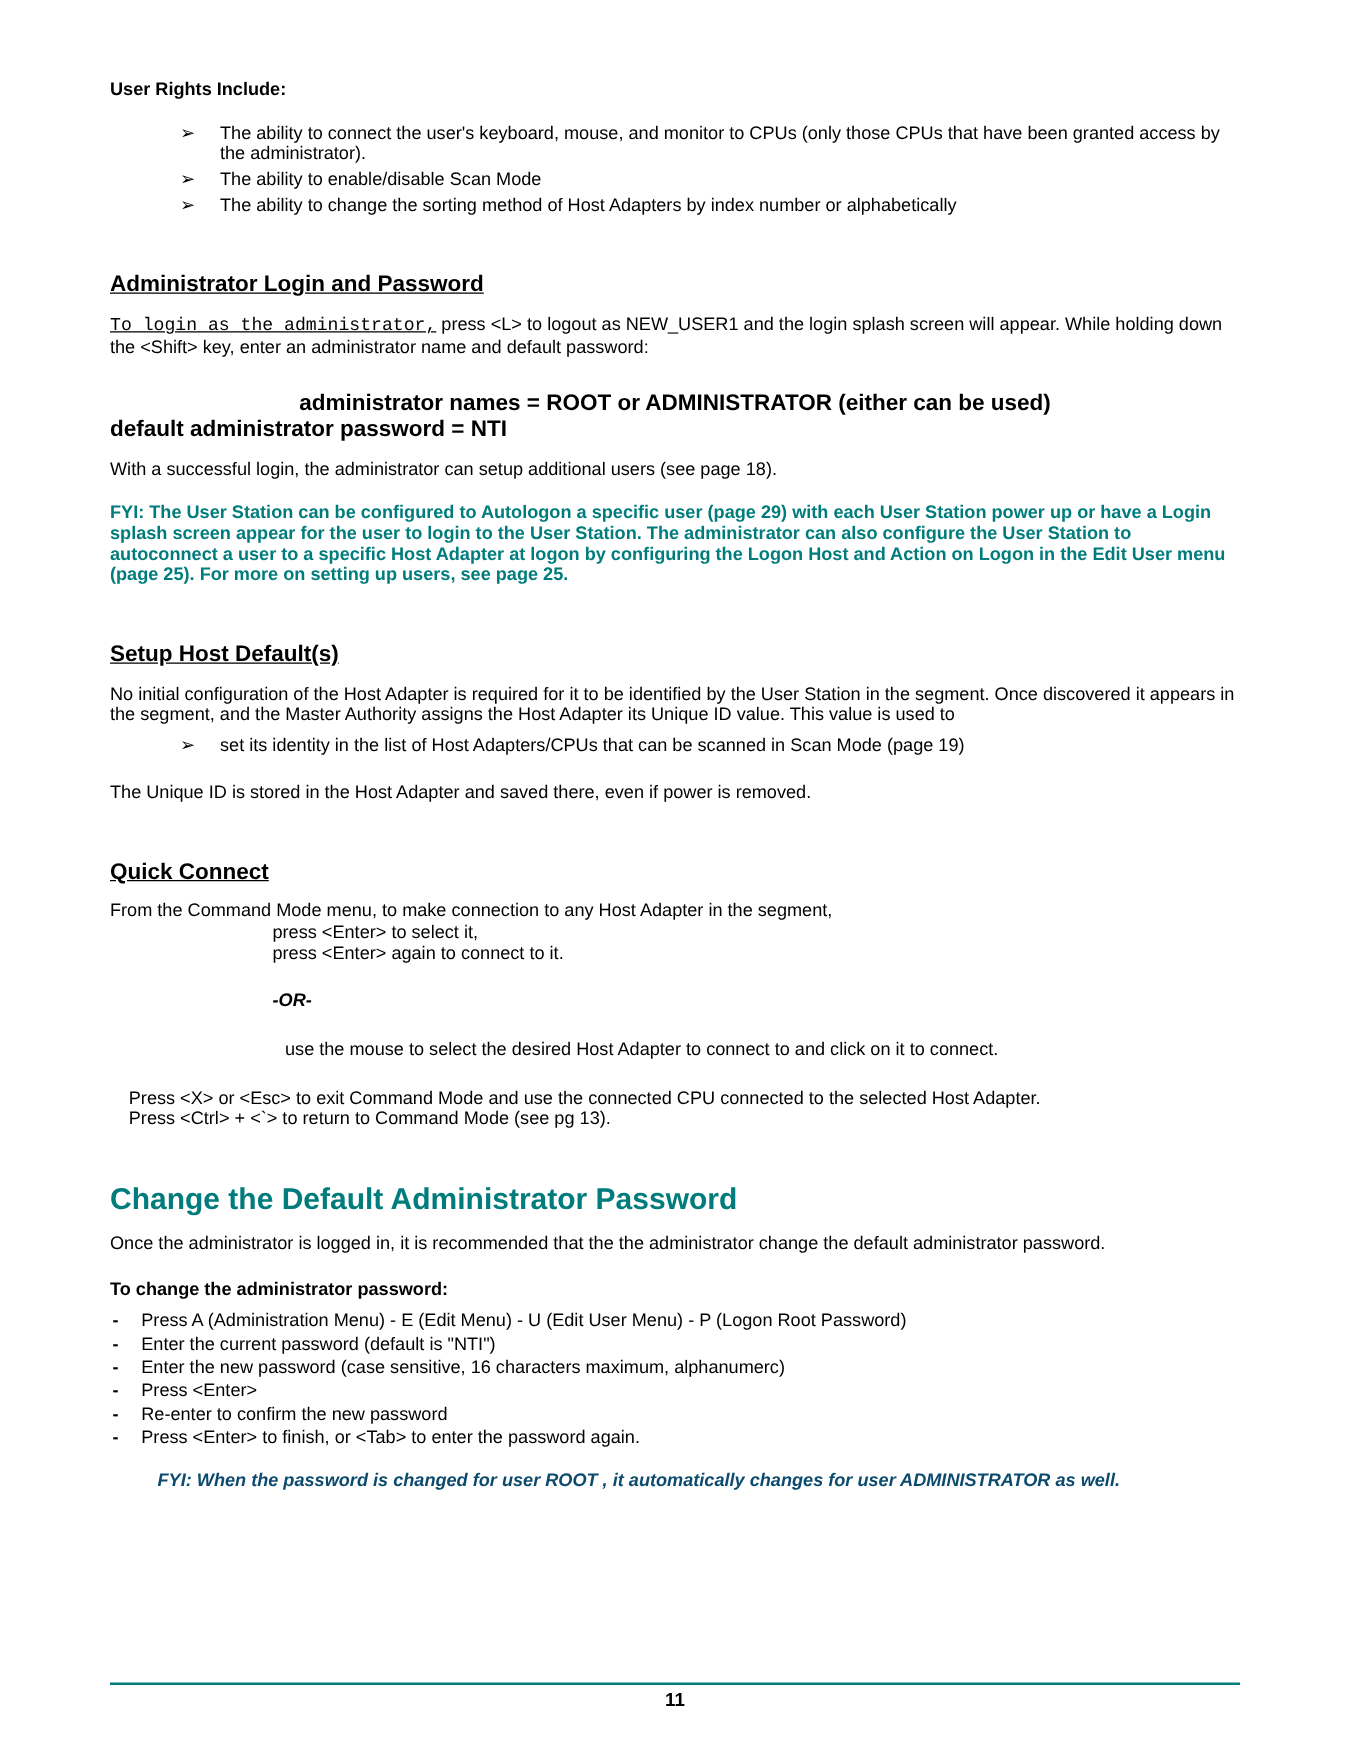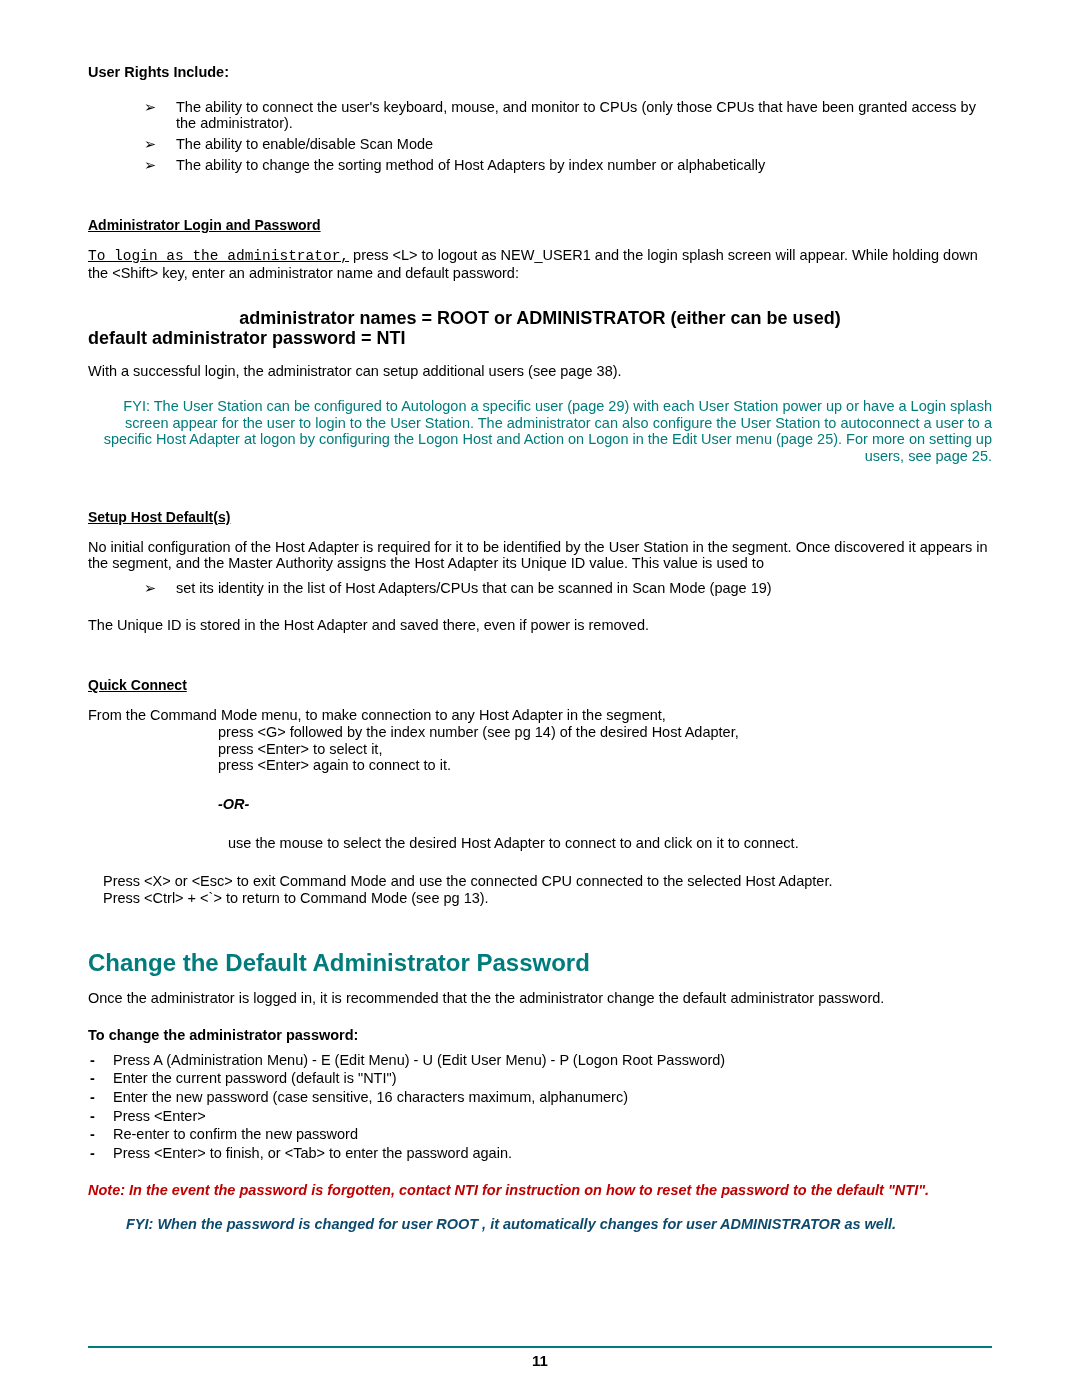--- a/index.html
+++ b/index.html
@@ -48,39 +48,38 @@
     margin-bottom: 2px;
   }
   ul.dash li::before {
     content: "-";
     font-weight: bold;
     position: absolute;
     left: 2px;
     top: 0;
   }
   h3.sub {
-    font-size: 14px;
+    font-size: 18px;
     font-weight: bold;
     text-decoration: underline;
     margin: 44px 0 14px 0;
   }
   .login-under {
     text-decoration: underline;
     font-family: Liberation Mono, monospace;
   }
   .centered-block {
     margin-top: 26px;
     font-size: 18px;
     font-weight: bold;
   }
   .fyi-teal {
     color: #007c7c;
-    font-weight: normal;
+    font-weight: bold;
     margin-top: 18px;
-    text-align: right;
   }
   h2.teal {
     color: #007c7c;
     font-size: 24px;
     font-weight: bold;
     margin: 42px 0 14px 0;
   }
   .indent1 { margin-left: 130px; }
   .indent2 { margin-left: 15px; }
   .or-line {
@@ -135,39 +134,38 @@
 
   <div>
     <span class="login-under">To login as the administrator,</span><span>  press &lt;L&gt; to logout as NEW_USER1 and the login splash screen will appear.  While holding down the &lt;Shift&gt; key, enter an administrator name and default password:</span>
   </div>
 
   <div class="centered-block">
     <div style="text-align:center">administrator names  =  ROOT   or  ADMINISTRATOR (either can be used)</div>
     <div>default administrator password   =  NTI</div>
   </div>
 
-  <div style="margin-top:14px">With a successful login, the administrator can setup additional users (see page 38).</div>
+  <div style="margin-top:14px">With a successful login, the administrator can setup additional users (see page 18).</div>
 
   <div class="fyi-teal">FYI: The User Station can be configured to Autologon a specific user (page 29) with each User Station power up or have a Login splash screen appear for the user to login to the User Station.    The administrator can also configure the User Station to autoconnect a user to a specific Host Adapter at logon by configuring the Logon Host and Action on Logon in the Edit User menu (page 25).   For more on setting up users, see page 25.</div>
 
   <h3 class="sub">Setup Host Default(s)</h3>
 
   <div>No initial configuration of the Host Adapter is required for it to be identified by the User Station in the segment.    Once discovered it appears in the segment, and the Master Authority assigns the Host Adapter its Unique ID value.    This value is used to</div>
 
   <div class="spacer-sm"></div>
   <ul class="arrow">
     <li>set its identity in the list of Host Adapters/CPUs that can be scanned in Scan Mode (page 19)</li>
   </ul>
 
   <div style="margin-top:20px">The Unique ID is stored in the Host Adapter and saved there, even if power is removed.</div>
 
   <h3 class="sub" style="">Quick Connect</h3>
 
   <div>From the Command Mode menu,  to make connection to any Host Adapter in the segment,</div>
-  <div class="indent1">press &lt;G&gt; followed by the index number (see pg 14) of the desired Host Adapter,</div>
   <div class="indent1">press &lt;Enter&gt; to select it,</div>
   <div class="indent1">press &lt;Enter&gt; again to connect to it.</div>
 
   <div class="or-line">-OR-</div>
 
   <div class="indent1" style="margin-left:140px">use the mouse to select the desired Host Adapter to connect to and click on it to connect.</div>
 
   <div style="margin-top:22px" class="indent2">Press &lt;X&gt; or &lt;Esc&gt; to exit Command Mode and use the connected CPU connected to the selected Host Adapter.</div>
   <div class="indent2">Press &lt;Ctrl&gt; + &lt;`&gt; to return to Command Mode (see pg 13).</div>
 
@@ -180,21 +178,20 @@
   <div class="spacer-sm"></div>
   <ul class="dash">
     <li>Press A (Administration Menu) -  E (Edit Menu) - U (Edit User Menu) - P (Logon Root Password)</li>
     <li>Enter the current password (default is "NTI")</li>
     <li>Enter the new password (case sensitive, 16 characters maximum,  alphanumerc)</li>
     <li>Press &lt;Enter&gt;</li>
     <li>Re-enter to confirm the new password</li>
     <li>Press &lt;Enter&gt; to finish,  or &lt;Tab&gt; to enter the password again.</li>
   </ul>
 
-  <div class="note-red">Note:  In the event the password is forgotten, contact NTI for instruction on how to reset the password to the default "NTI".</div>
 
   <div class="fyi-teal-italic">FYI:  When the password is changed for user ROOT ,  it automatically changes for user ADMINISTRATOR as well.</div>
 
   <div class="footer">
     <div class="footer-line"></div>
     <div class="page-num">11</div>
   </div>
 
 </div>
 

